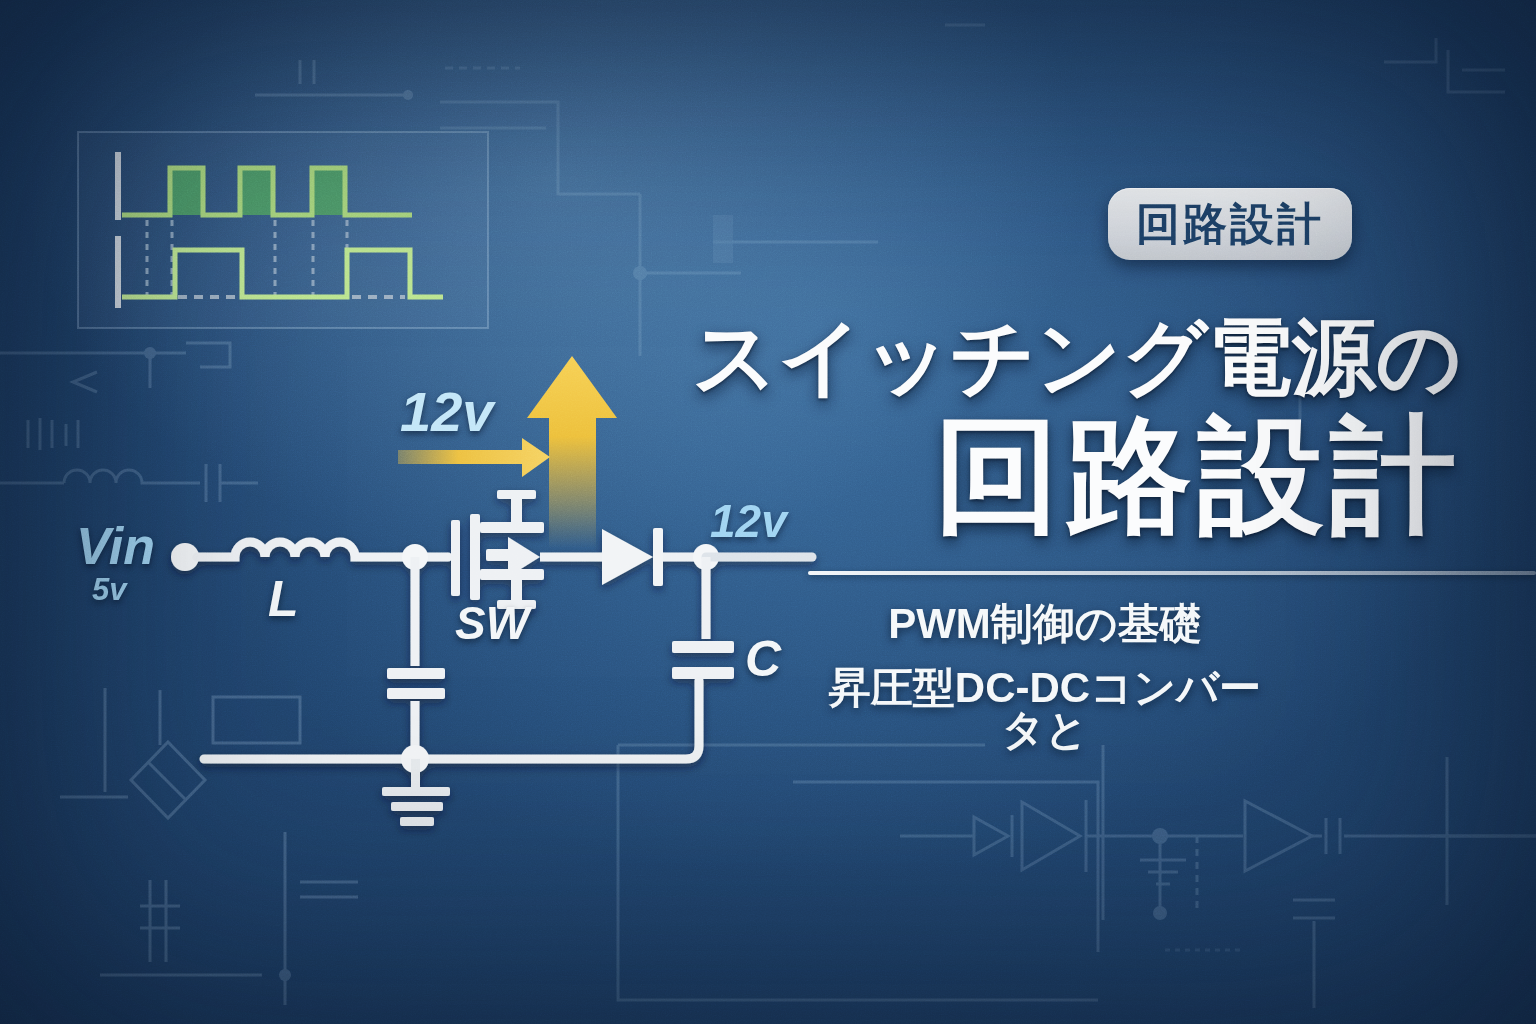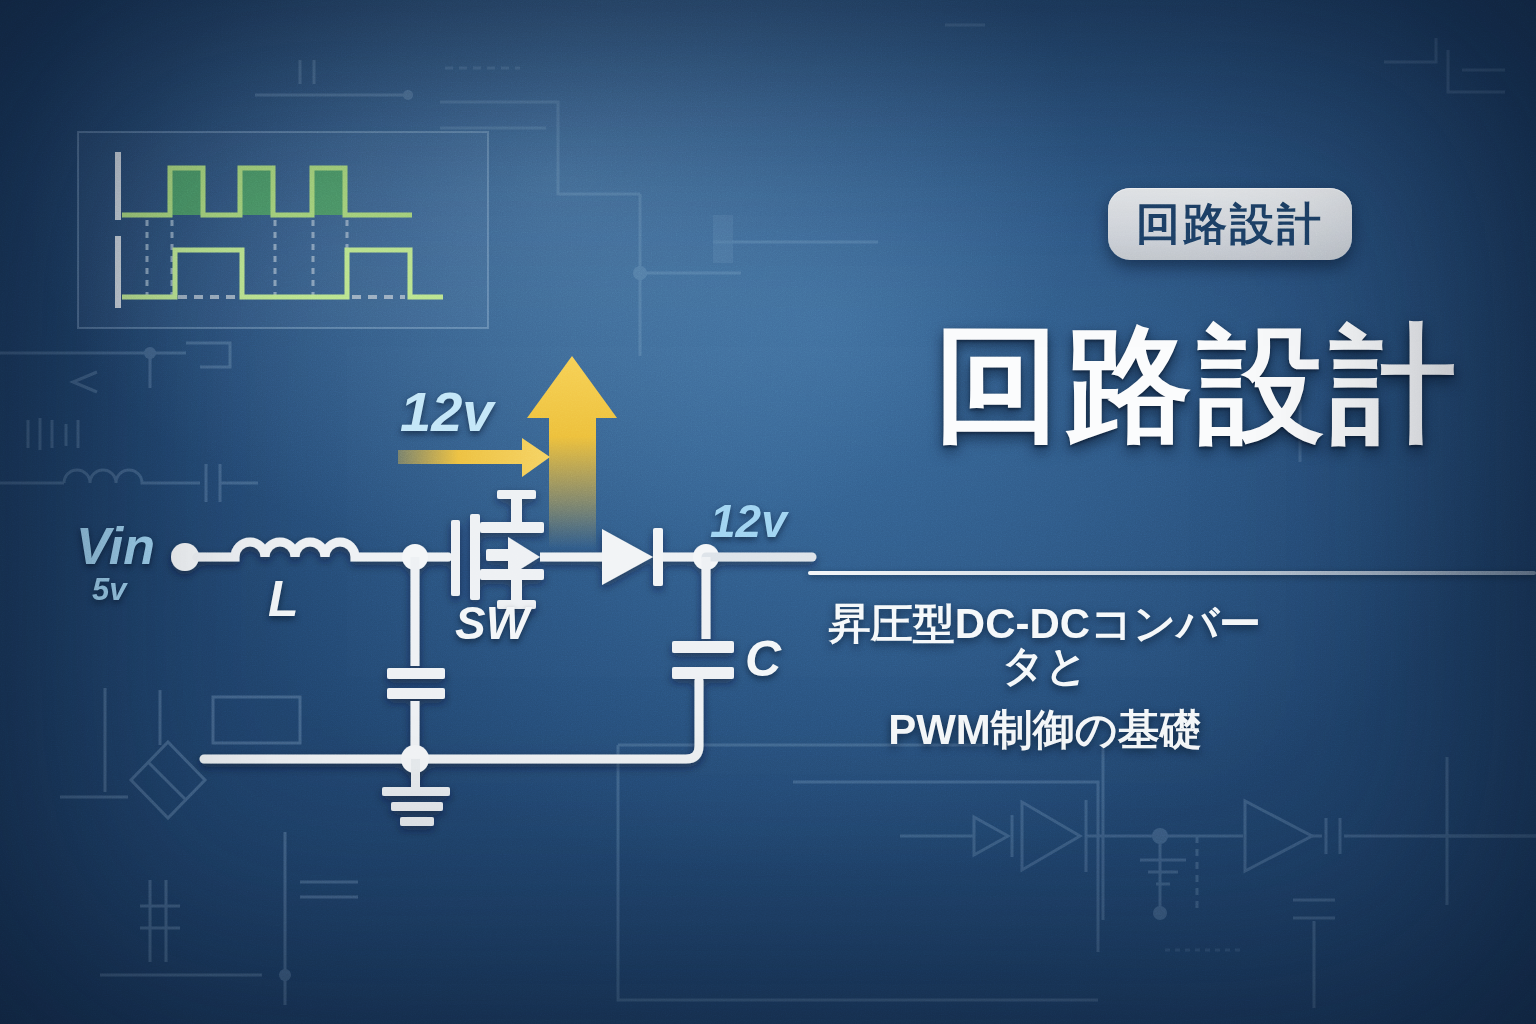--- a/index.html
+++ b/index.html
@@ -222,27 +222,28 @@
   <div class="abs lbl lbl-white switch-label">SW</div>
   <div class="abs lbl lbl-white capacitor-label">C</div>
   <div class="abs lbl lbl-blue output-voltage">12v</div>
   <div class="abs lbl lbl-blue-light boost-arrow-label">12v</div>
 
   <div class="abs badge">
     <span>回路設計</span>
   </div>
 
   <div class="abs title-block">
+    <div class="title-line1">スイッチング電源の</div>
     <div class="title-line2">回路設計</div>
   </div>
 
   <div class="abs divider"></div>
   <div class="abs subtitle-block">
+    <div class="subtitle-line">PWM制御の基礎</div>
     <div class="subtitle-line">昇圧型DC-DCコンバータと</div>
-    <div class="subtitle-line">PWM制御の基礎</div>
   </div>
 
   <div class="layer vignette"></div>
   <svg class="layer noise" viewBox="0 0 1536 1024" aria-hidden="true">
     <defs>
       <filter id="nz">
         <feTurbulence type="fractalNoise" baseFrequency="0.8" numOctaves="2" stitchTiles="stitch"></feTurbulence>
         <feColorMatrix type="saturate" values="0"></feColorMatrix>
       </filter>
     </defs>

